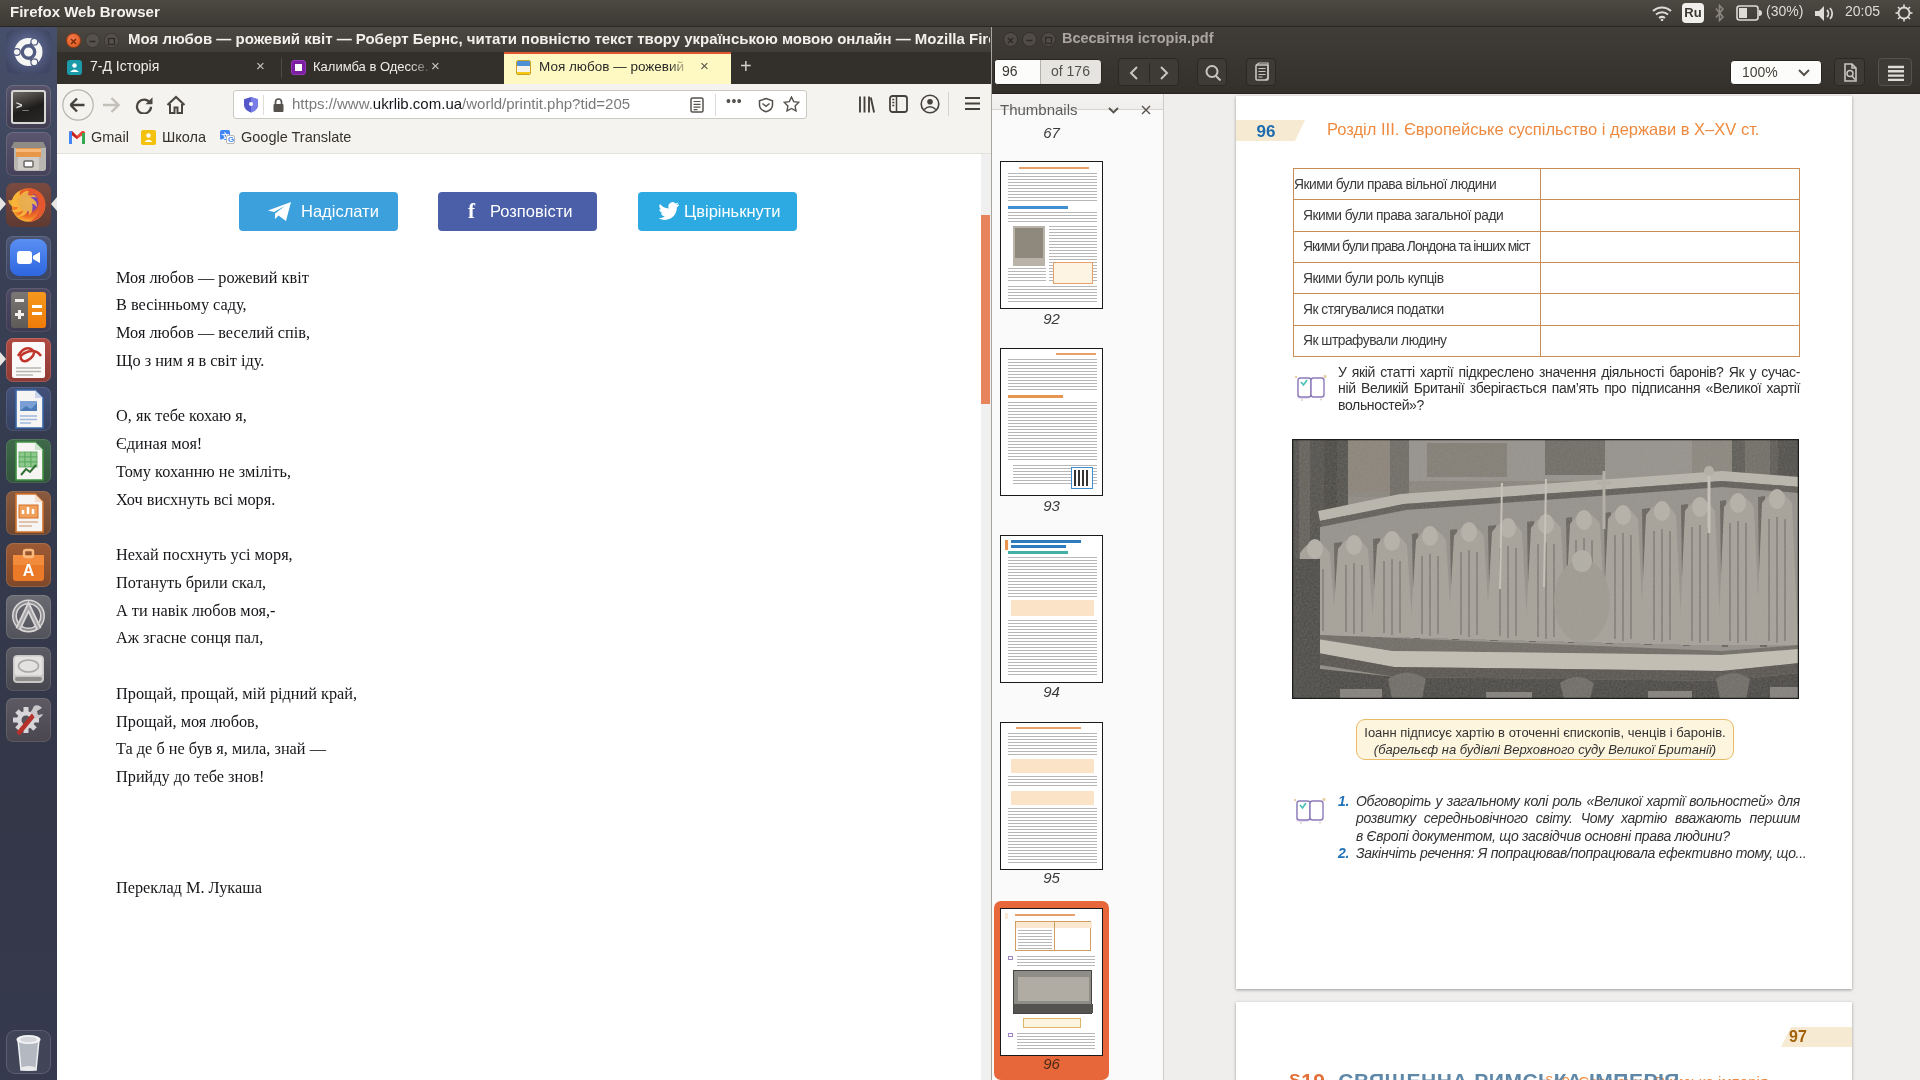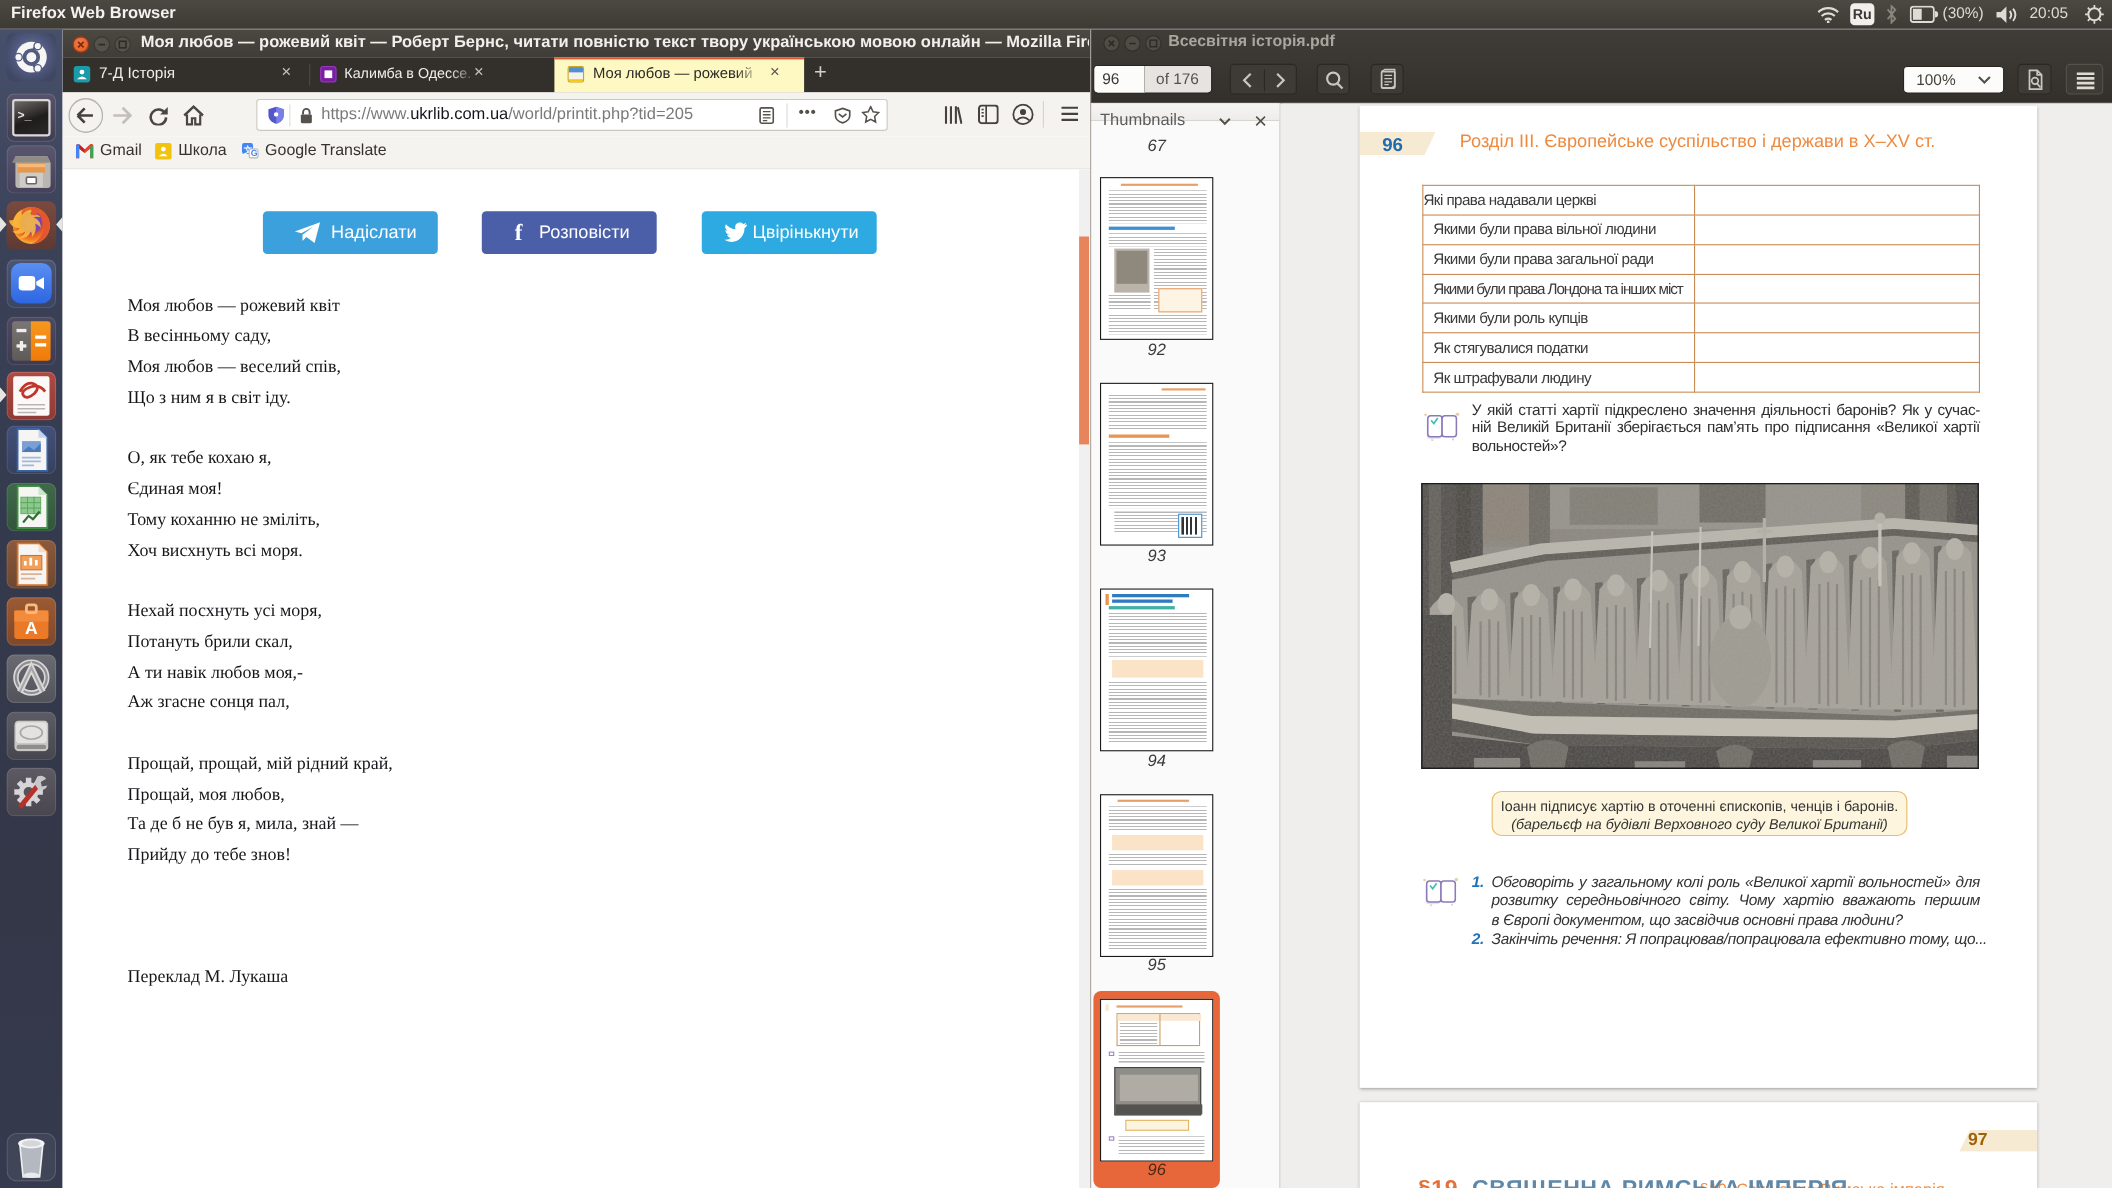--- a/index.html
+++ b/index.html
@@ -584,24 +584,20 @@
     <div class="page" id="page96" style="top:2px; height:893px;">
       <div style="position:absolute; left:0; top:24px; width:69px; height:21px; background:#f7ead2; clip-path:polygon(0 0,100% 0,calc(100% - 10px) 100%,0 100%);"></div>
       <div style="position:absolute; left:0; top:26px; width:60px; text-align:center; font-size:17px; font-weight:bold; color:#1e6cb0;">96</div>
       <div style="position:absolute; left:91px; top:24px; font-size:16.5px; font-weight:500; color:#ee8a40;">Розділ ІІІ. Європейське суспільство і держави в Х–ХV ст.</div>
       <table id="tbl96" style="position:absolute; left:57px; top:72px; width:506px; height:189px; border-collapse:collapse; font-size:13.8px; letter-spacing:-0.55px; color:#3a3a3a;">
         <colgroup>
             <col style="width:247px;">
             <col style="width:259px;">
           </colgroup>
         <tbody>
-        <tr>
-              <td>Які права надавали церкві</td>
-              <td></td>
-            </tr>
         <tr>
               <td>Якими були права вільної людини</td>
               <td></td>
             </tr>
         <tr>
               <td>Якими були права загальної ради</td>
               <td></td>
             </tr>
         <tr>
               <td style="letter-spacing:-0.95px;">Якими були права Лондона та інших міст</td>

